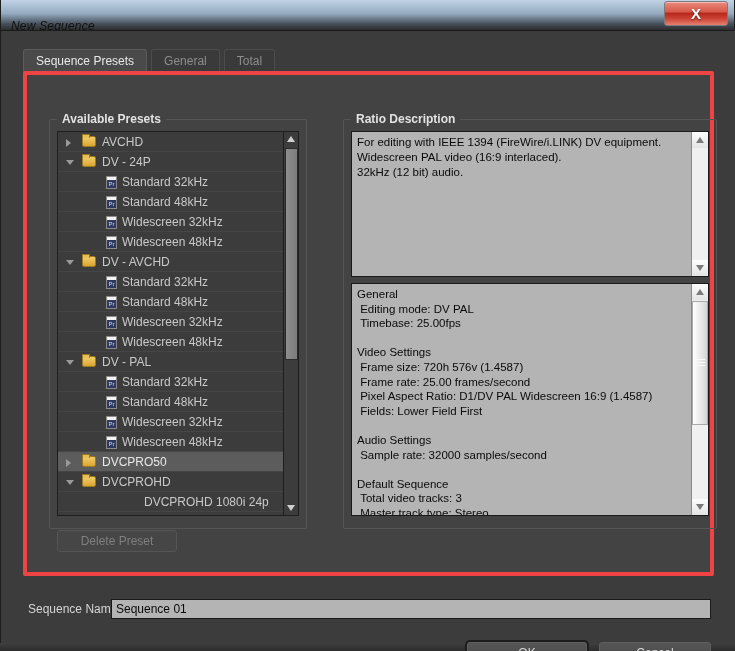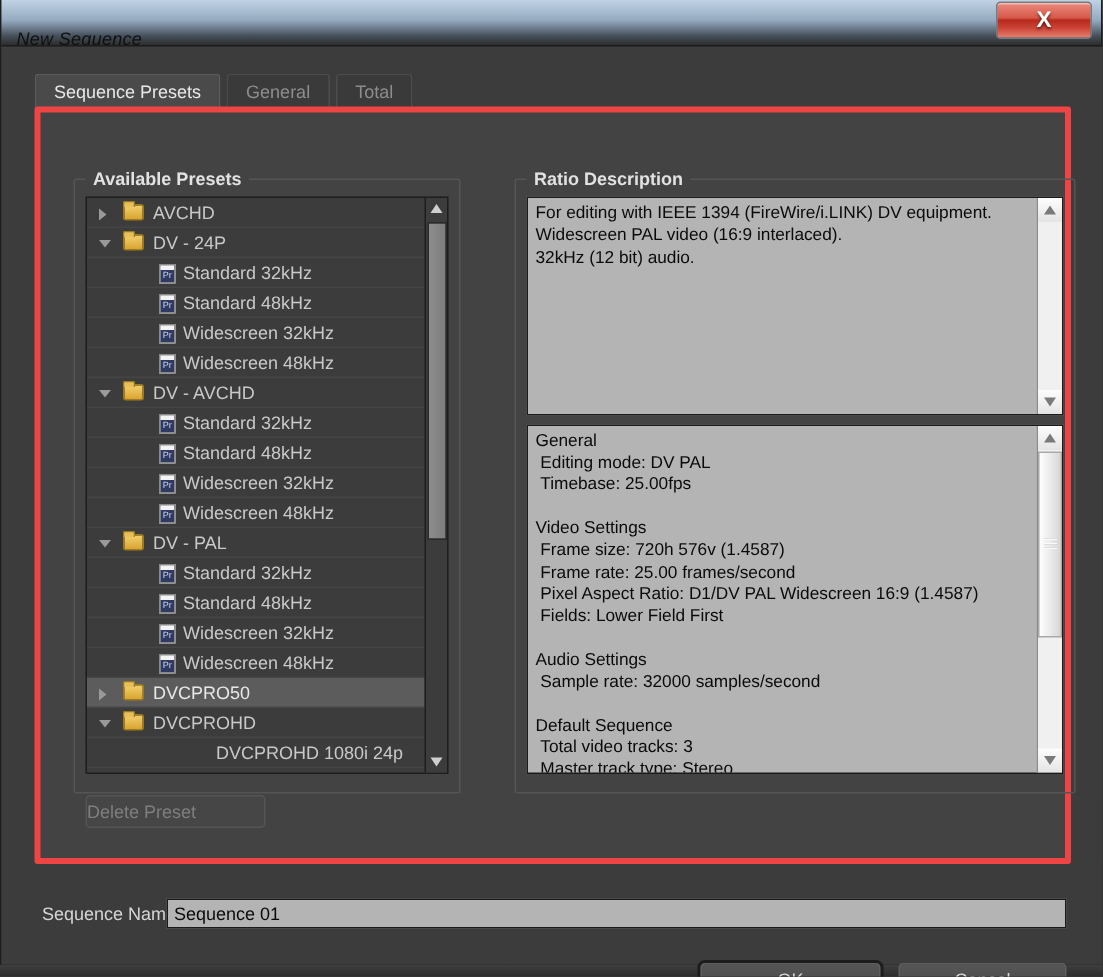--- a/index.html
+++ b/index.html
@@ -271,21 +271,21 @@
   
   #delete-preset {
     position: absolute;
     left: 30px; top: 455px;
     width: 120px; height: 22px;
     background: #464646;
     border: 1px solid #555;
     border-radius: 3px;
     color: #7f7f7f;
     font-size: 12px;
-    text-align: left;
+    text-align: center;
     line-height: 20px;
     cursor: default;
   }
 
   
   .light-box {
     position: absolute;
     background: #b4b4b4;
     border: 1px solid #1a1a1a;
     overflow: hidden;

